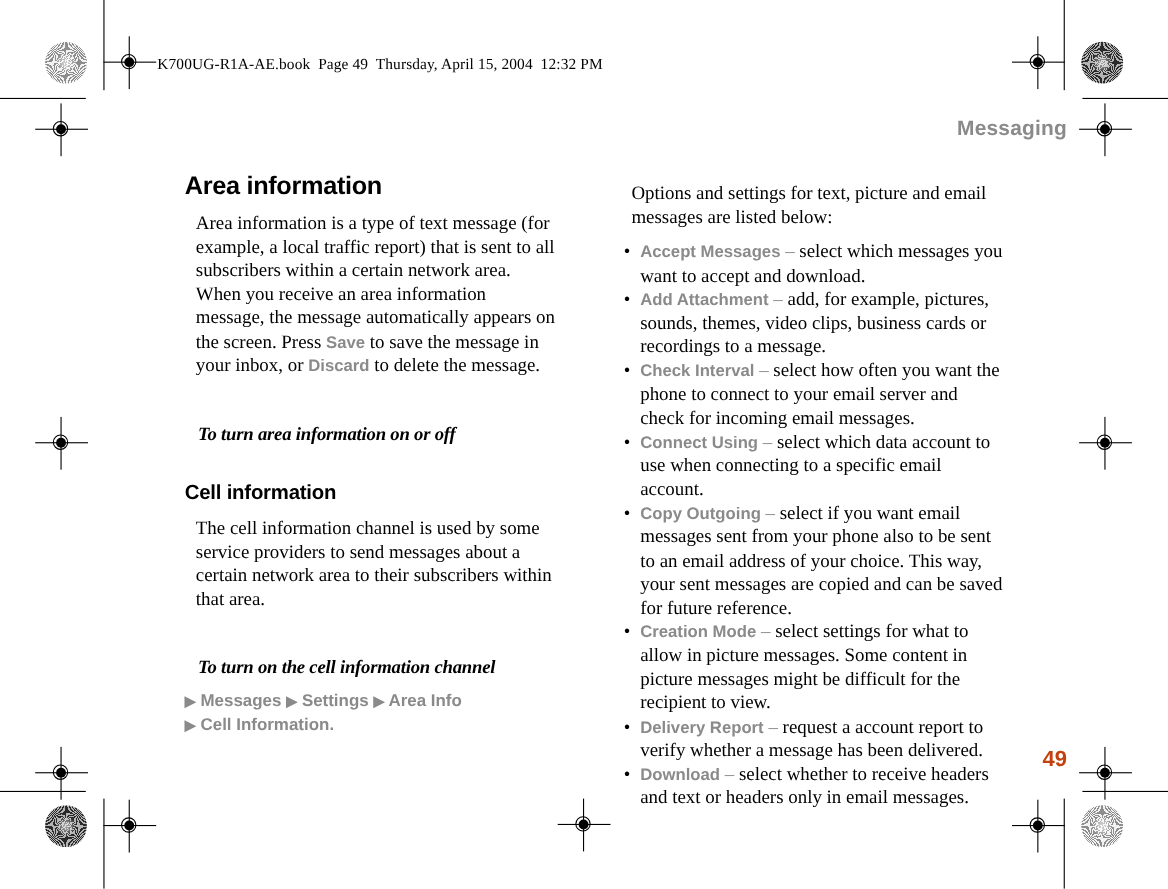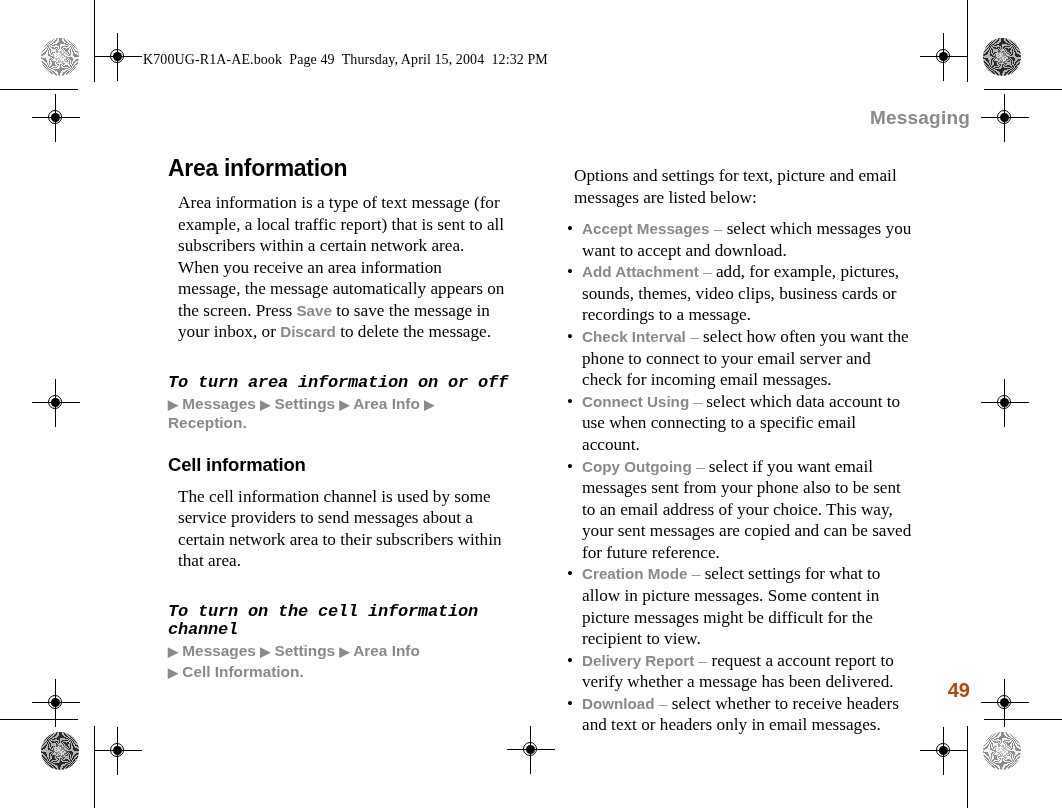--- a/index.html
+++ b/index.html
@@ -141,26 +141,26 @@
   }
   h2.sub {
     font-family: "Liberation Sans", sans-serif;
     font-weight: bold;
     font-size: 18.5px;
     color: #000;
     margin: 0 0 1px 0;
     letter-spacing: -0.2px;
   }
   h3.proc {
-    font-family: Liberation Mono, monospace;
+    font-family: Liberation Serif, serif;
     font-weight: bold;
     font-style: italic;
     font-size: 17px;
     color: #000;
-    margin: 0;
+    margin: 12px;
     line-height: 1.06;
     letter-spacing: -0.2px;
   }
   p.body {
     font-family: "Liberation Serif", serif;
     font-size: 17.2px;
     line-height: 1.255;
     color: #000;
     margin: 10px;
   }
@@ -334,21 +334,20 @@
 
       <h1 class="sec">Area information</h1>
 
       <p class="body"><span>Area information is a type of text message (for example, a local traffic report) that is sent to all subscribers within a certain network area. When you receive an area information message, the message automatically appears on the screen. Press </span><span class="gui">Save</span><span> to save the message in your inbox, or </span><span class="gui">Discard</span><span> to delete the message.</span></p>
 
 
       <div class="spacer-lg"></div>
 
       <h3 class="proc">To turn area information on or off</h3>
 
-      <p class="navpath"><span class="arrow">▶</span> <span>Messages</span> <span class="arrow">▶</span> <span>Settings</span> <span class="arrow">▶</span> <span>Area Info</span> <span class="arrow">▶</span> <span>Reception</span><span class="dot-end">.</span></p>
 
       <div class="spacer-lg"></div>
 
       <h2 class="sub">Cell information</h2>
 
       <p class="body">The cell information channel is used by some service providers to send messages about a certain network area to their subscribers within that area.</p>
 
       <div class="spacer-lg"></div>
 
       <h3 class="proc">To turn on the cell information channel</h3>

